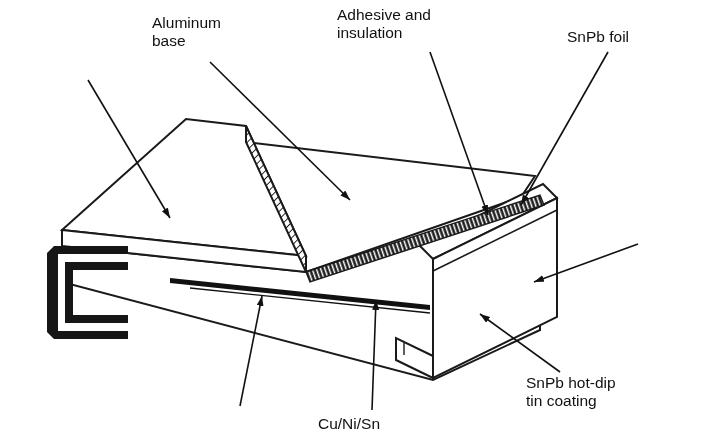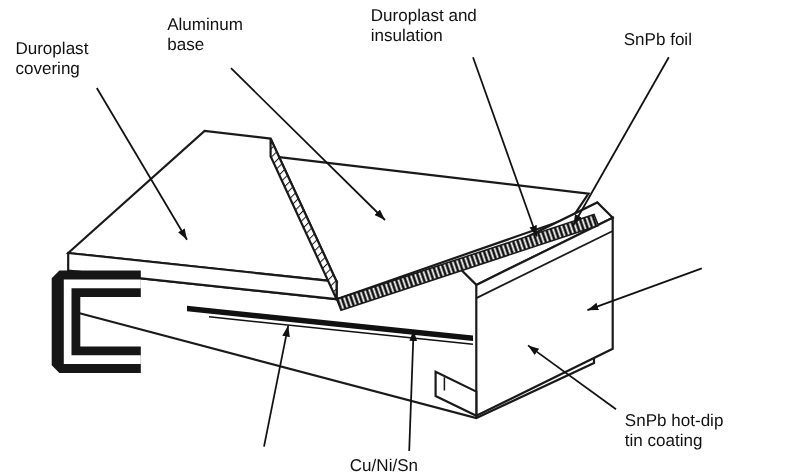--- a/index.html
+++ b/index.html
@@ -16,21 +16,21 @@
     font-size:15.5px;
     line-height:1.16;
     color:#111;
     white-space:pre-line;
   }
   .lbl-duroplast{left:14px;top:36px}
   .lbl-aluminum{left:152px;top:14px}
   .lbl-adhesive{left:337px;top:6px}
   .lbl-metal-foil{left:567px;top:28px}
   .lbl-copper{left:598px;top:186px}
-  .lbl-snpb{left:568px;top:374px}
+  .lbl-snpb{left:526px;top:374px}
   .lbl-protective{left:172px;top:409px}
   .lbl-cunisn{left:318px;top:415px}
 </style>
 </head>
 <body>
 
 <div class="stage">
 
   <svg class="diagram-svg" width="720" height="429" viewBox="0 0 720 429">
     <defs>
@@ -74,24 +74,22 @@
       <line x1="210" y1="62" x2="350" y2="200" marker-end="url(#ah)"></line>
       <line x1="430" y1="52" x2="488" y2="215" marker-end="url(#ah)"></line>
       <line x1="608" y1="52" x2="521" y2="205" marker-end="url(#ah)"></line>
       <line x1="638" y1="244" x2="534" y2="282" marker-end="url(#ah)"></line>
       <line x1="560" y1="372" x2="480" y2="314" marker-end="url(#ah)"></line>
       <line x1="240" y1="406" x2="262" y2="296" marker-end="url(#ah)"></line>
       <line x1="372" y1="410" x2="376" y2="300" marker-end="url(#ah)"></line>
     </g>
   </svg>
 
-  <div class="label lbl-duroplast">Duroplast
-covering</div>
   <div class="label lbl-aluminum">Aluminum
 base</div>
-  <div class="label lbl-adhesive">Duroplast and
+  <div class="label lbl-adhesive">Adhesive and
 insulation</div>
   <div class="label lbl-metal-foil">SnPb foil</div>
   <div class="label lbl-snpb">SnPb hot-dip
 tin coating</div>
   <div class="label lbl-cunisn">Cu/Ni/Sn</div>
 
 </div>
 
 </body></html>

